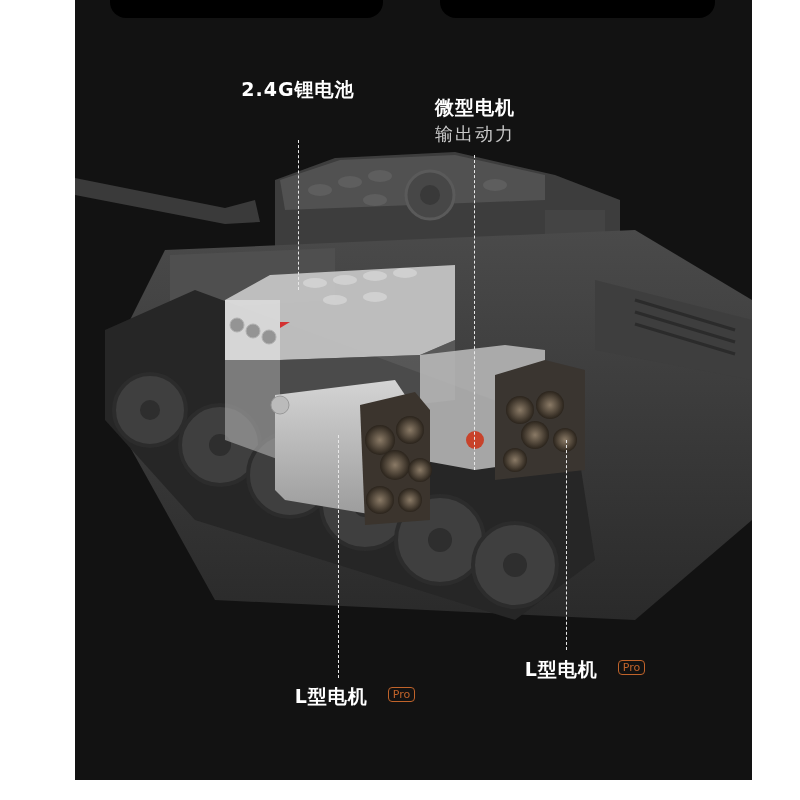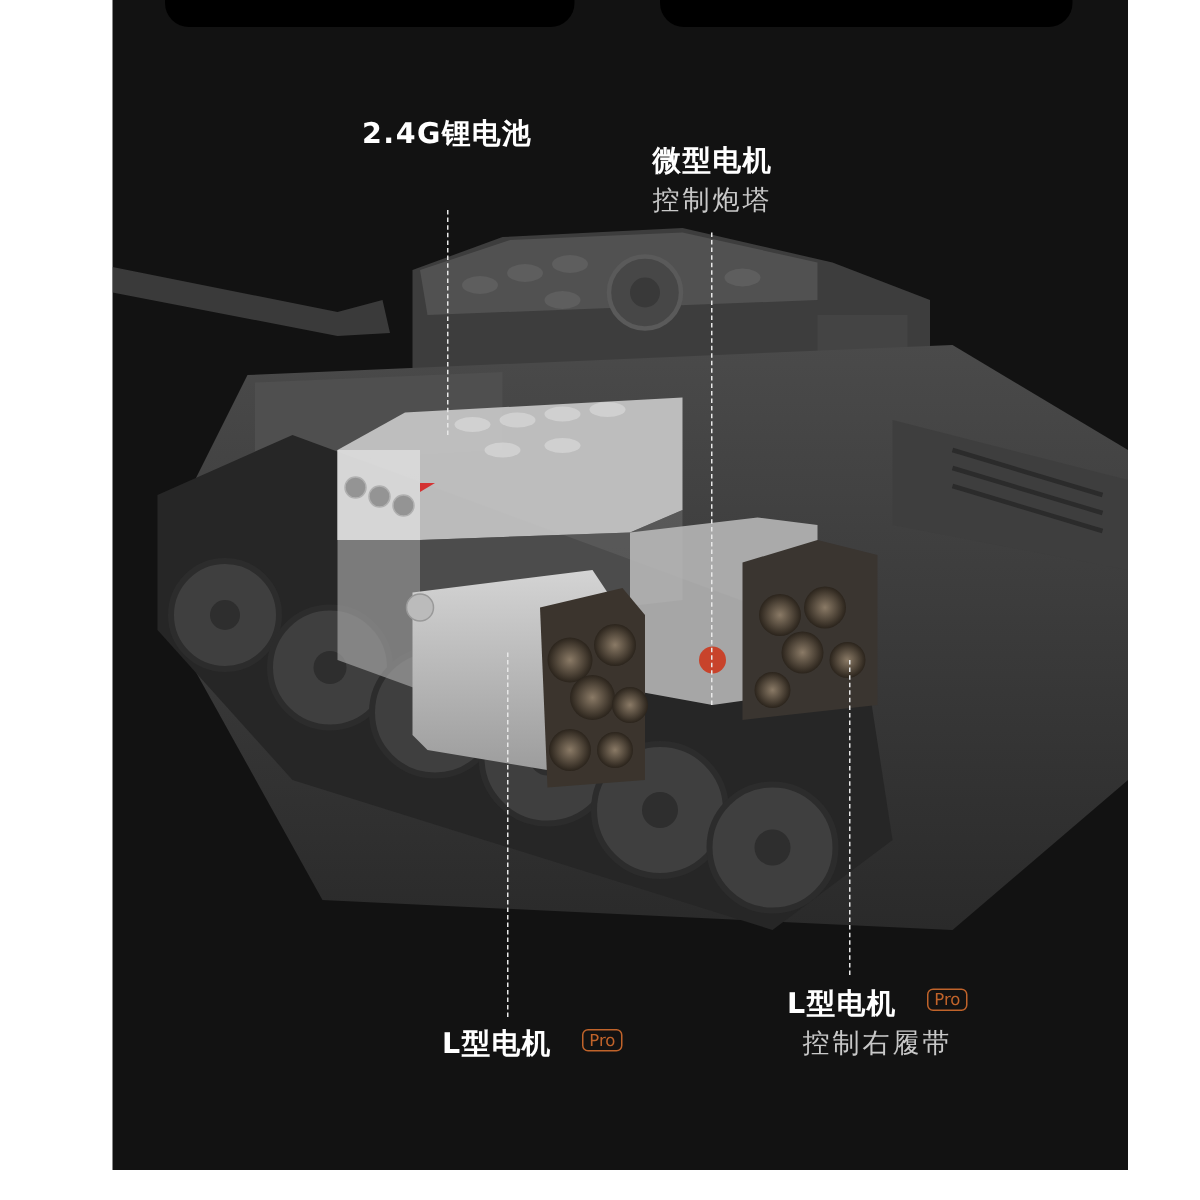--- a/index.html
+++ b/index.html
@@ -140,24 +140,23 @@
   <div class="dash" style="left:399px; top:155px; height:315px;"></div>
   <div class="dash" style="left:263px; top:435px; height:243px;"></div>
   <div class="dash" style="left:491px; top:440px; height:210px;"></div>
 
   <div class="callout" style="left:158px; top:76px; width:130px;">
     <div class="title">2.4G锂电池</div>
   </div>
 
   <div class="callout" style="left:340px; top:94px; width:120px;">
     <div class="title">微型电机</div>
-    <div class="sub">控制炮塔</div>
+    <div class="sub">输出动力</div>
   </div>
 
   <div class="callout" style="left:200px; top:683px; width:160px;">
     <div class="title"><span>L型电机</span><span class="pro">Pro</span></div>
   </div>
 
   <div class="callout" style="left:430px; top:656px; width:160px;">
     <div class="title"><span>L型电机</span><span class="pro">Pro</span></div>
-    <div class="sub">控制右履带</div>
   </div>
 </div>
 
 </body></html>

